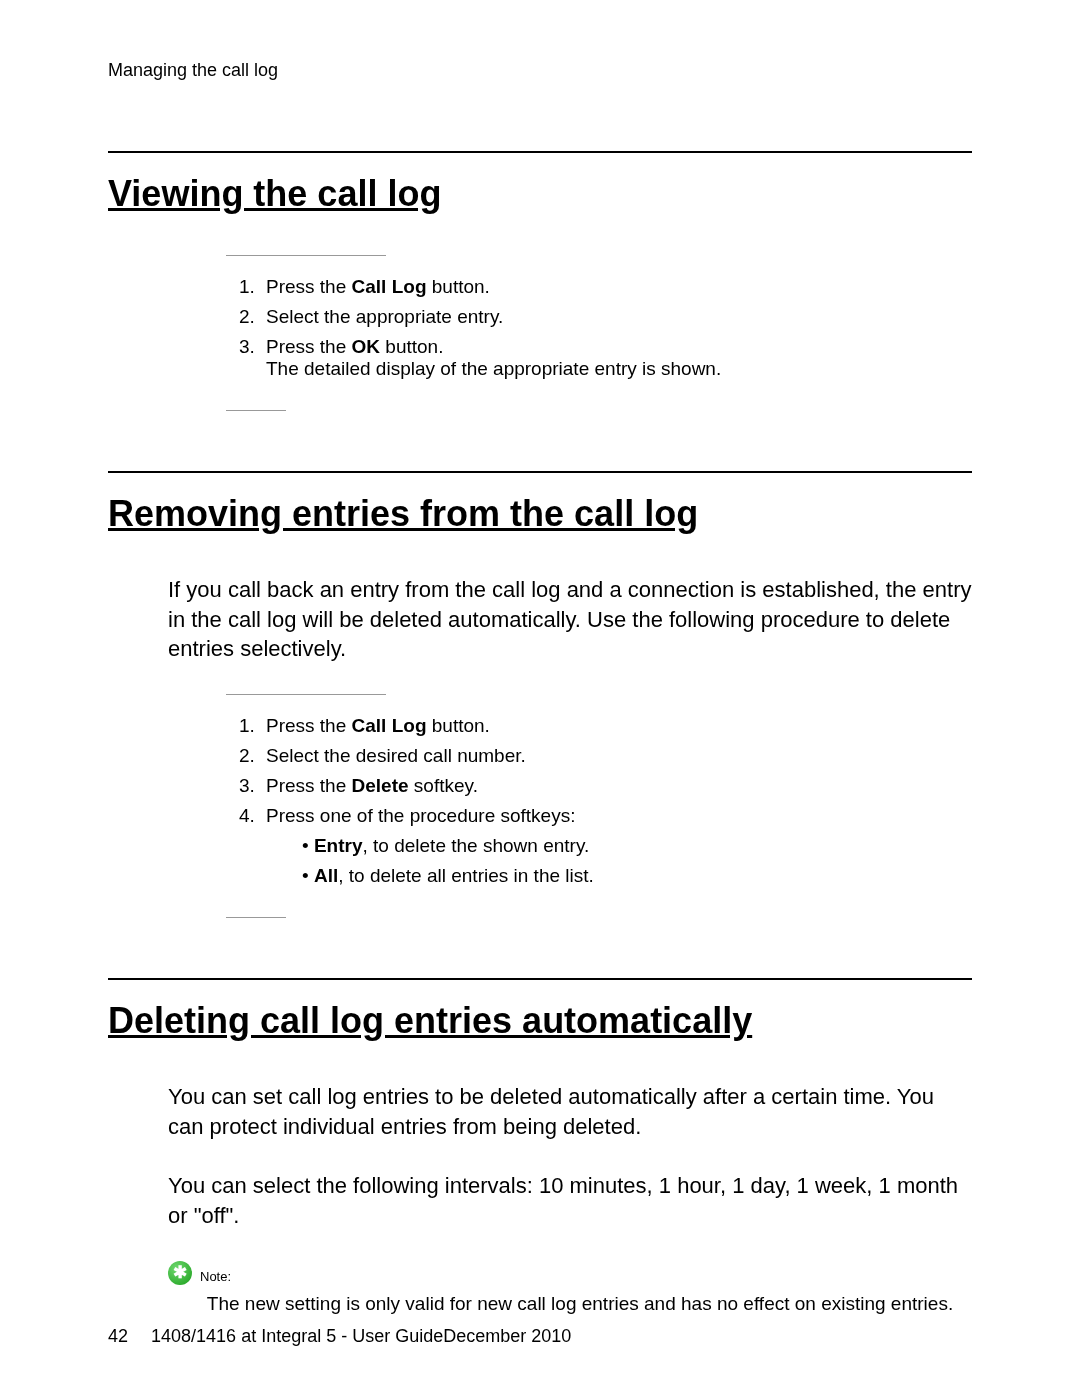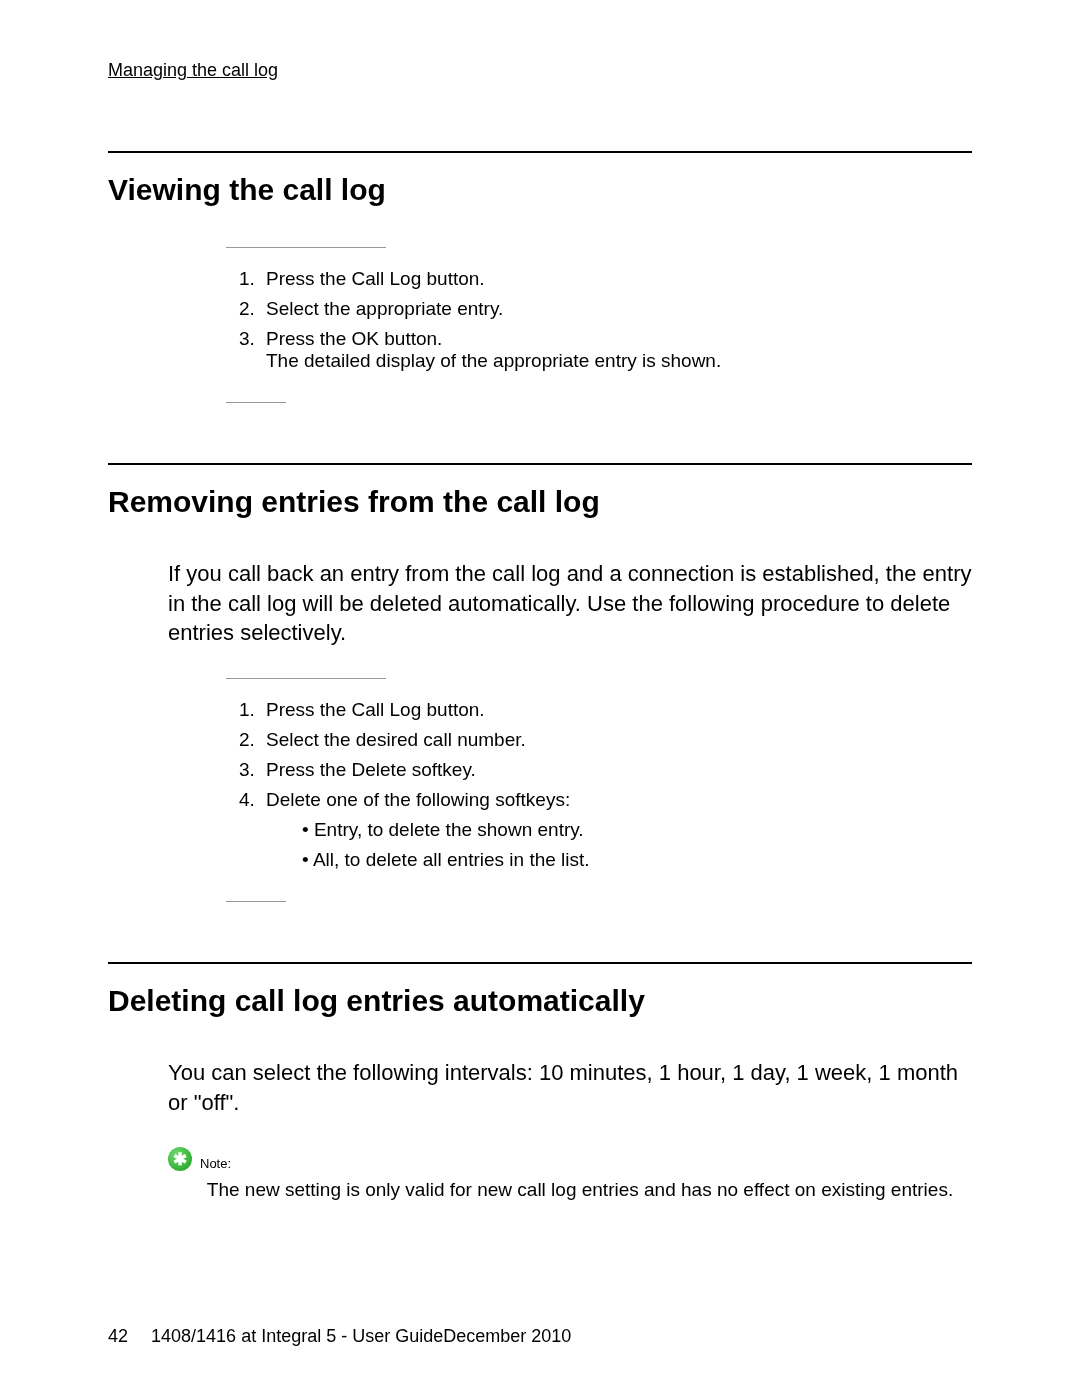--- a/index.html
+++ b/index.html
@@ -14,34 +14,34 @@
       height: 1397px;
       position: relative;
       color: #000;
     }
     .page {
       padding: 60px 108px 0 108px;
     }
     .header-text {
       font-size: 18px;
       margin-bottom: 70px;
-      text-decoration: underline;
     }
     .section {
       margin-bottom: 60px;
     }
     .section-rule {
       border: none;
       border-top: 2.5px solid #000;
       margin-bottom: 20px;
     }
     .section-title {
-      font-size: 30px;
+      font-size: 36px;
       font-weight: bold;
       margin-bottom: 40px;
+      text-decoration: underline;
     }
     .short-rule-top {
       border: none;
       border-top: 1.5px solid #999;
       width: 160px;
       margin-left: 118px;
       margin-bottom: 20px;
     }
     .short-rule-bottom {
       border: none;
@@ -73,21 +73,21 @@
       margin-left: 30px;
       margin-top: 8px;
     }
     ul.subitems li {
       margin-bottom: 8px;
     }
     ul.subitems li::before {
       content: "• ";
     }
     .bold {
-      font-weight: normal;
+      font-weight: bold;
     }
     .note-block {
       margin-left: 60px;
       margin-top: 22px;
     }
     .note-header {
       display: flex;
       align-items: center;
       gap: 8px;
       margin-bottom: 6px;
@@ -163,37 +163,38 @@
       <li>
         <span>Press the </span><span class="bold">Call Log</span><span> button.</span>
       </li>
       <li>
         <span>Select the desired call number.</span>
       </li>
       <li>
         <span>Press the </span><span class="bold">Delete</span><span> softkey.</span>
       </li>
       <li>
-        <span>Delete one of the following softkeys:</span>
+        <span>Press one of the procedure softkeys:</span>
         <ul class="subitems">
           <li>
             <span class="bold">Entry</span><span>, to delete the shown entry.</span>
           </li>
           <li>
             <span class="bold">All</span><span>, to delete all entries in the list.</span>
           </li>
         </ul>
       </li>
     </ol>
     <hr class="short-rule-bottom">
   </div>
 
   <div class="section">
     <hr class="section-rule">
     <h2 class="section-title">Deleting call log entries automatically</h2>
+    <p class="intro-para">You can set call log entries to be deleted automatically after a certain time. You can protect individual entries from being deleted.</p>
     <p class="intro-para">You can select the following intervals: 10 minutes, 1 hour, 1 day, 1 week, 1 month or "off".</p>
     <div class="note-block">
       <div class="note-header">
         <div class="note-icon">✱</div>
         <span class="note-label">Note:</span>
       </div>
       <div class="note-text">The new setting is only valid for new call log entries and has no effect on existing entries.</div>
     </div>
   </div>
 </div>

